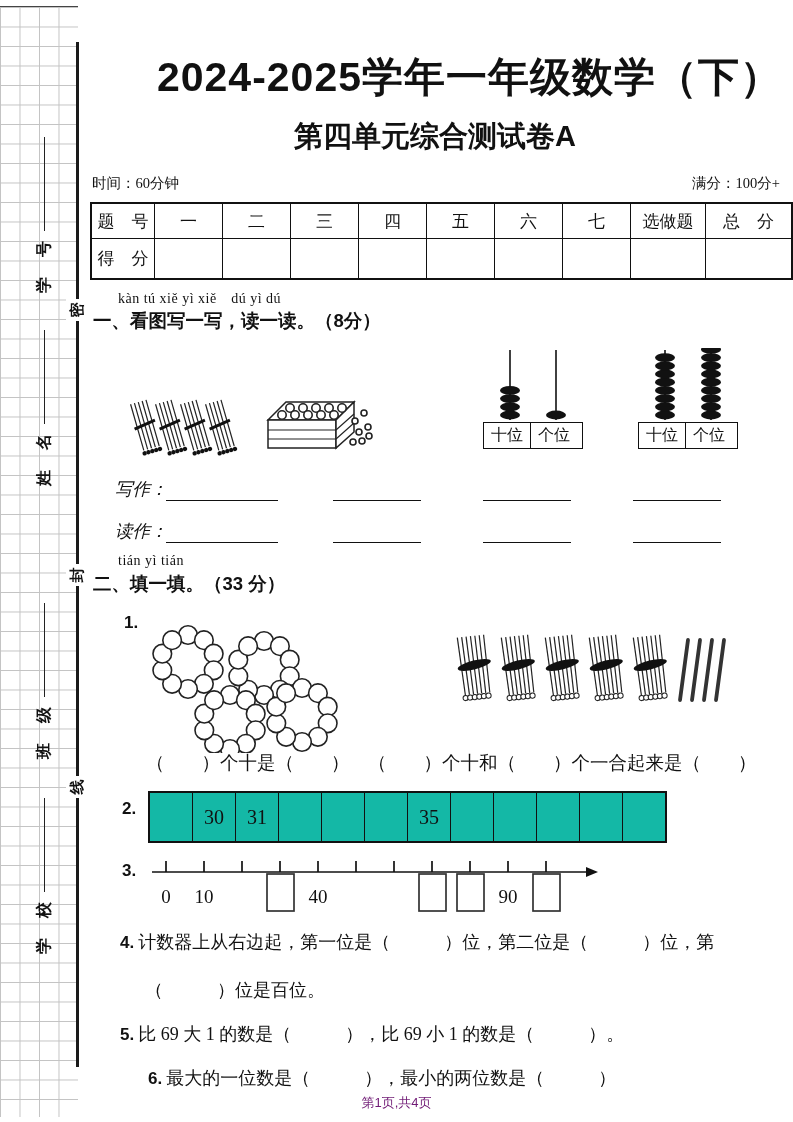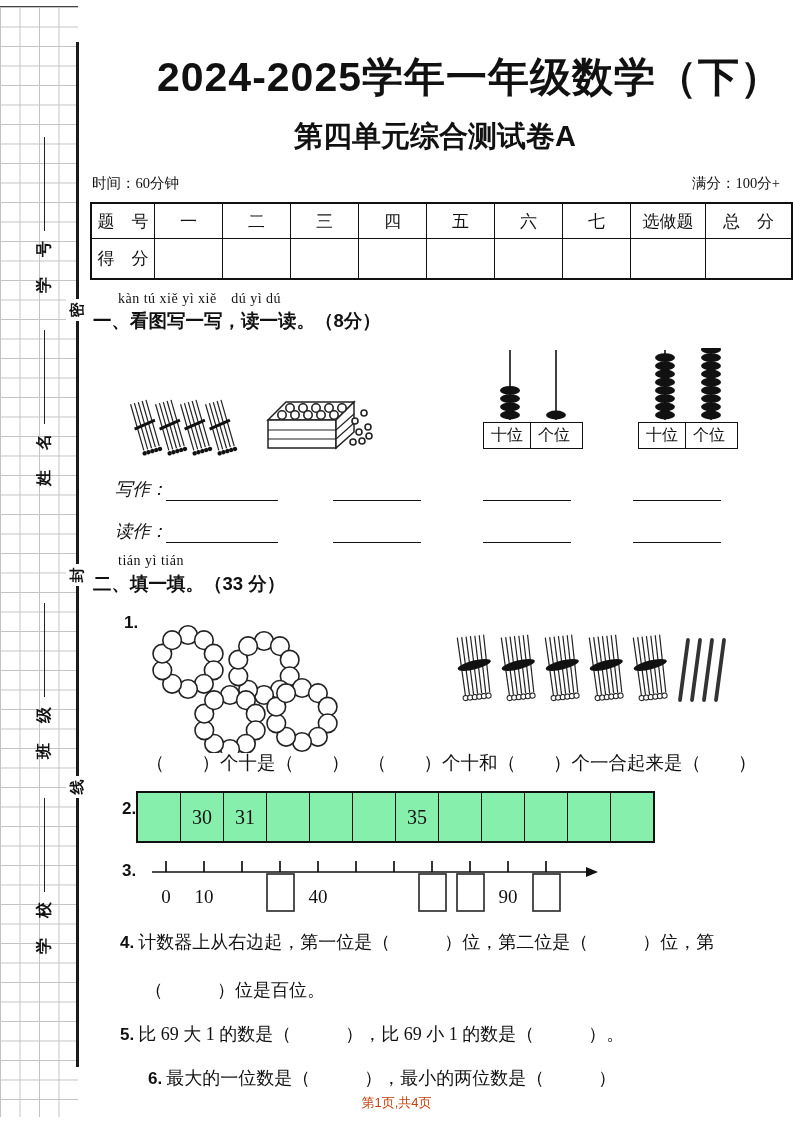--- a/index.html
+++ b/index.html
@@ -49,31 +49,31 @@
   .pband{stroke:#111;stroke-width:3px;}
   .rod{stroke:#111;stroke-width:1.6px;}
   .abead{fill:#111;}
   .abacus{position:absolute;width:100px;}
   .abacus svg{display:block;}
   .abacus-base{display:flex;border:1.8px solid #111;}
   .abacus-base div{width:46px;height:25px;display:flex;align-items:center;justify-content:center;
      font-size:16px;border-left:1.8px solid #111;}
   .abacus-base div:first-child{border-left:none;}
   
-  .q2strip{position:absolute;left:136px;top:791px;display:flex;border:2.5px solid #111;background:#86efac;}
+  .q2strip{position:absolute;left:148px;top:791px;display:flex;border:2.5px solid #111;background:#14b8a6;}
   .q2cell{width:42px;height:48px;border-left:1.5px solid #111;display:flex;
     align-items:center;justify-content:center;font-size:20px;}
   .q2cell:first-child{border-left:none;}
   
   .nltick{stroke:#111;stroke-width:1.7px;}
   .nlline{stroke:#111;stroke-width:1.7px;}
   .nlbox{fill:#fff;stroke:#333;stroke-width:1.7px;}
   .nltext{font:19px "Liberation Serif",serif;text-anchor:middle;fill:#111;}
   .footer{position:absolute;left:0;top:1094px;width:100%;text-align:center;
-    font-size:13px;font-family:"Liberation Sans",sans-serif;color:#c2410c;}
+    font-size:13px;font-family:"Liberation Sans",sans-serif;color:#701a75;}
 </style>
 </head>
 <body>
 
 <div class="page">
 
   <div class="gridstrip"></div>
   <div class="sealline"></div>
 
   <div class="side-field" style="left:-34px;top:204px;">

